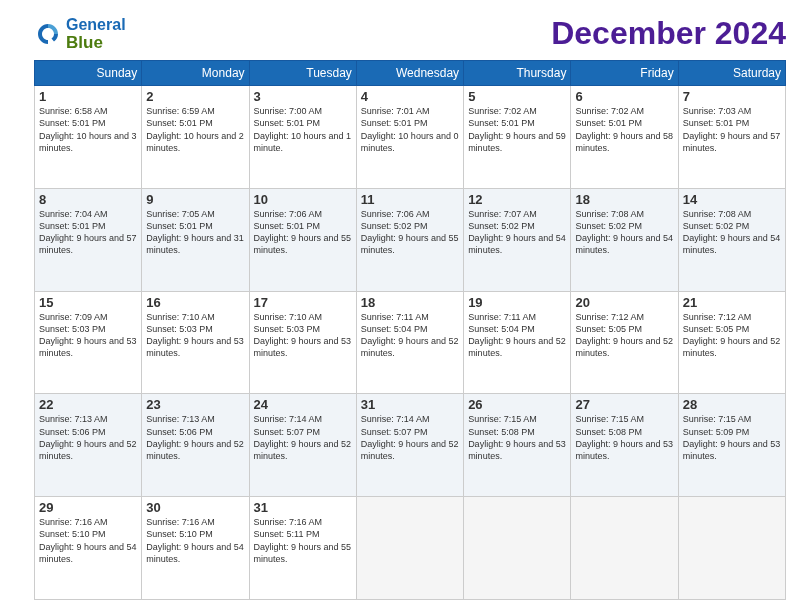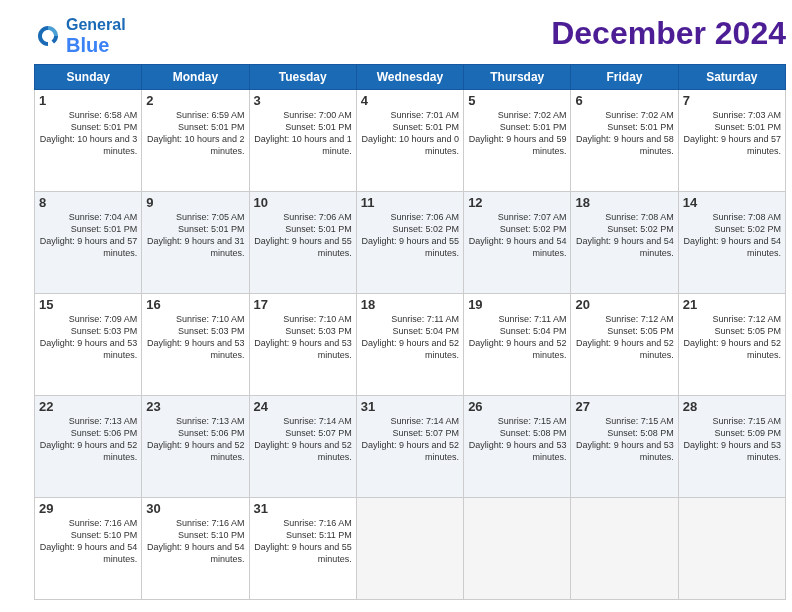--- a/index.html
+++ b/index.html
@@ -50,24 +50,24 @@
       flex: 1;
       border: 1px solid #ccc;
       border-collapse: collapse;
       width: 100%;
       table-layout: fixed;
     }
     .calendar th {
       background: #1a6ab5;
       color: #fff;
       font-size: 12px;
-      font-weight: bold;
+      font-weight: normal;
       padding: 5px 4px;
       border: 1px solid #1558a0;
-      text-align: center;
+      text-align: right;
     }
     .calendar td {
       border: 1px solid #ccc;
       vertical-align: top;
       padding: 3px 4px;
       font-size: 9.5px;
       color: #333;
       background: #fff;
       height: 88px;
     }
@@ -83,42 +83,41 @@
     .day-num {
       font-size: 13px;
       font-weight: bold;
       display: block;
       margin-bottom: 1px;
     }
     .day-info {
       font-size: 9px;
       line-height: 1.35;
       color: #333;
-      text-align: right;
     }
     .calendar thead th {
       height: 24px;
     }
   </style>
 </head>
 <body>
 
 <div class="page">
   <div class="header">
     <div class="logo">
       <svg class="logo-icon" viewBox="0 0 28 28" xmlns="http://www.w3.org/2000/svg">
         <path d="M4 14 C4 8.5 8.5 4 14 4 L14 8 C10.7 8 8 10.7 8 14 C8 17.3 10.7 20 14 20 L14 24 C8.5 24 4 19.5 4 14Z" fill="#1a6ab5"></path>
         <path d="M14 4 C19.5 4 24 8.5 24 14 L20 14 C20 10.7 17.3 8 14 8Z" fill="#4a9fd5"></path>
         <path d="M24 14 C24 17 22.5 19.7 20 21.5 L17.5 18.5 C19.2 17.3 20 15.7 20 14Z" fill="#1a6ab5"></path>
       </svg>
       <div>
         <div style="font-size:16px;font-weight:bold;color:#333;line-height:1.1;">
           <span style="color:#1a6ab5;">General</span>
         </div>
-        <div style="font-size:20px;font-weight:bold;color:#3b82f6;line-height:1.1;">Blue</div>
+        <div style="font-size:17px;font-weight:bold;color:#4d7c0f;line-height:1.1;">Blue</div>
       </div>
     </div>
     <div class="title-area">
       <div class="month-title">December 2024</div>
     </div>
   </div>
 
   <table class="calendar">
     <thead>
       <tr>

